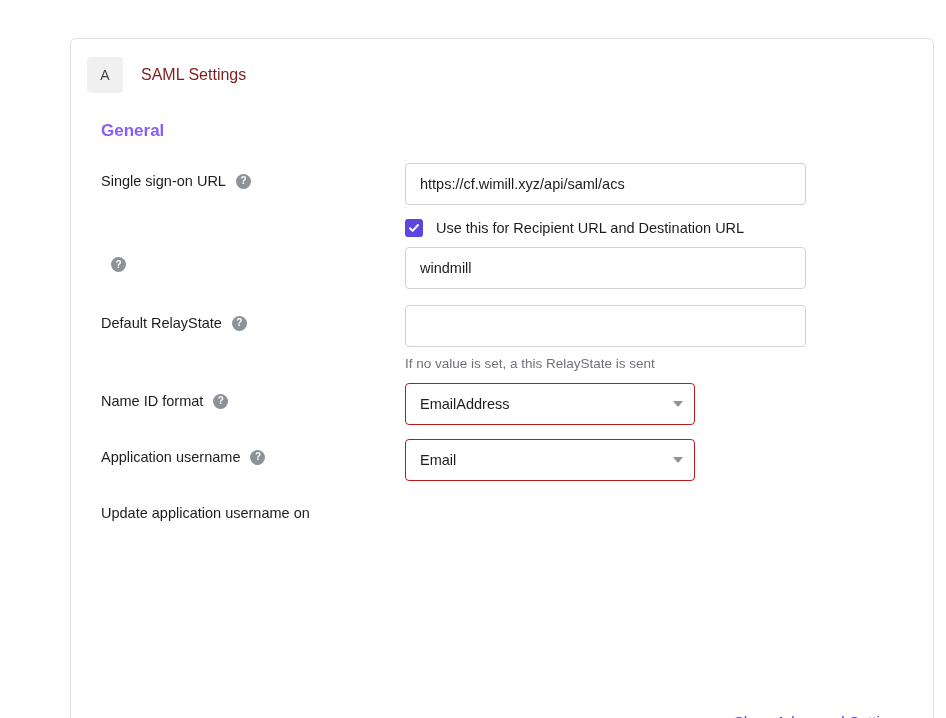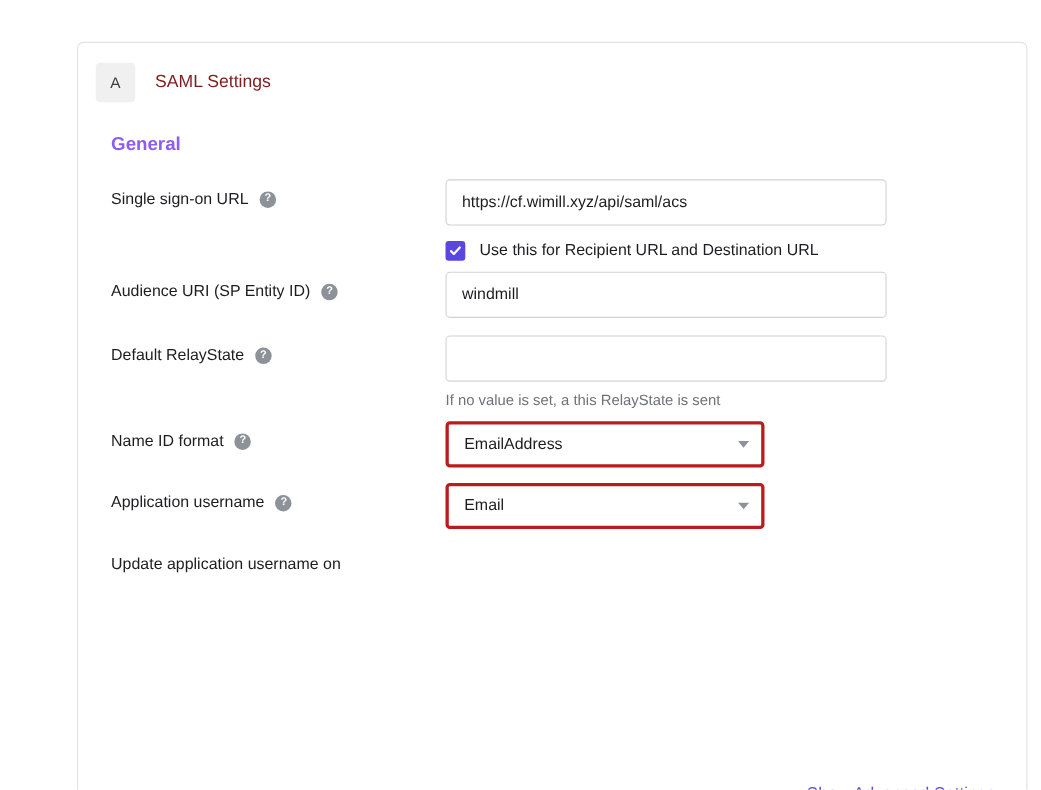--- a/index.html
+++ b/index.html
@@ -135,21 +135,21 @@
   .hint {
     margin-top: 9px;
     font-size: 13.5px;
     color: #6e7278;
   }
   .select {
     position: relative;
     width: 290px;
     height: 42px;
     box-sizing: border-box;
-    border: 3px solid #b91c1c;
+    border: 1px solid #b91c1c;
     border-radius: 4px;
     background: #ffffff;
     display: flex;
     align-items: center;
     padding: 0 14px;
     font-size: 14.5px;
     color: #1d1d21;
     cursor: pointer;
   }
   .caret {
@@ -206,21 +206,20 @@
                 <path d="M2 6.3 L4.6 8.9 L10 3" fill="none" stroke="#ffffff" stroke-width="2" stroke-linecap="round" stroke-linejoin="round"></path>
               </svg>
             </span>
             <span class="checkbox-label">Use this for Recipient URL and Destination URL</span>
           </div>
         </div>
       </div>
 
       <div class="row r-audience">
         <div class="label-cell">
-          <span class="lbl">Audience URI (SP Entity ID)</span>
           <span class="help-icon">?</span>
         </div>
         <div class="field-cell">
           <input class="text-input" type="text" value="windmill" style="">
         </div>
       </div>
 
       <div class="row r-relay">
         <div class="label-cell">
           <span class="lbl">Default RelayState</span>

